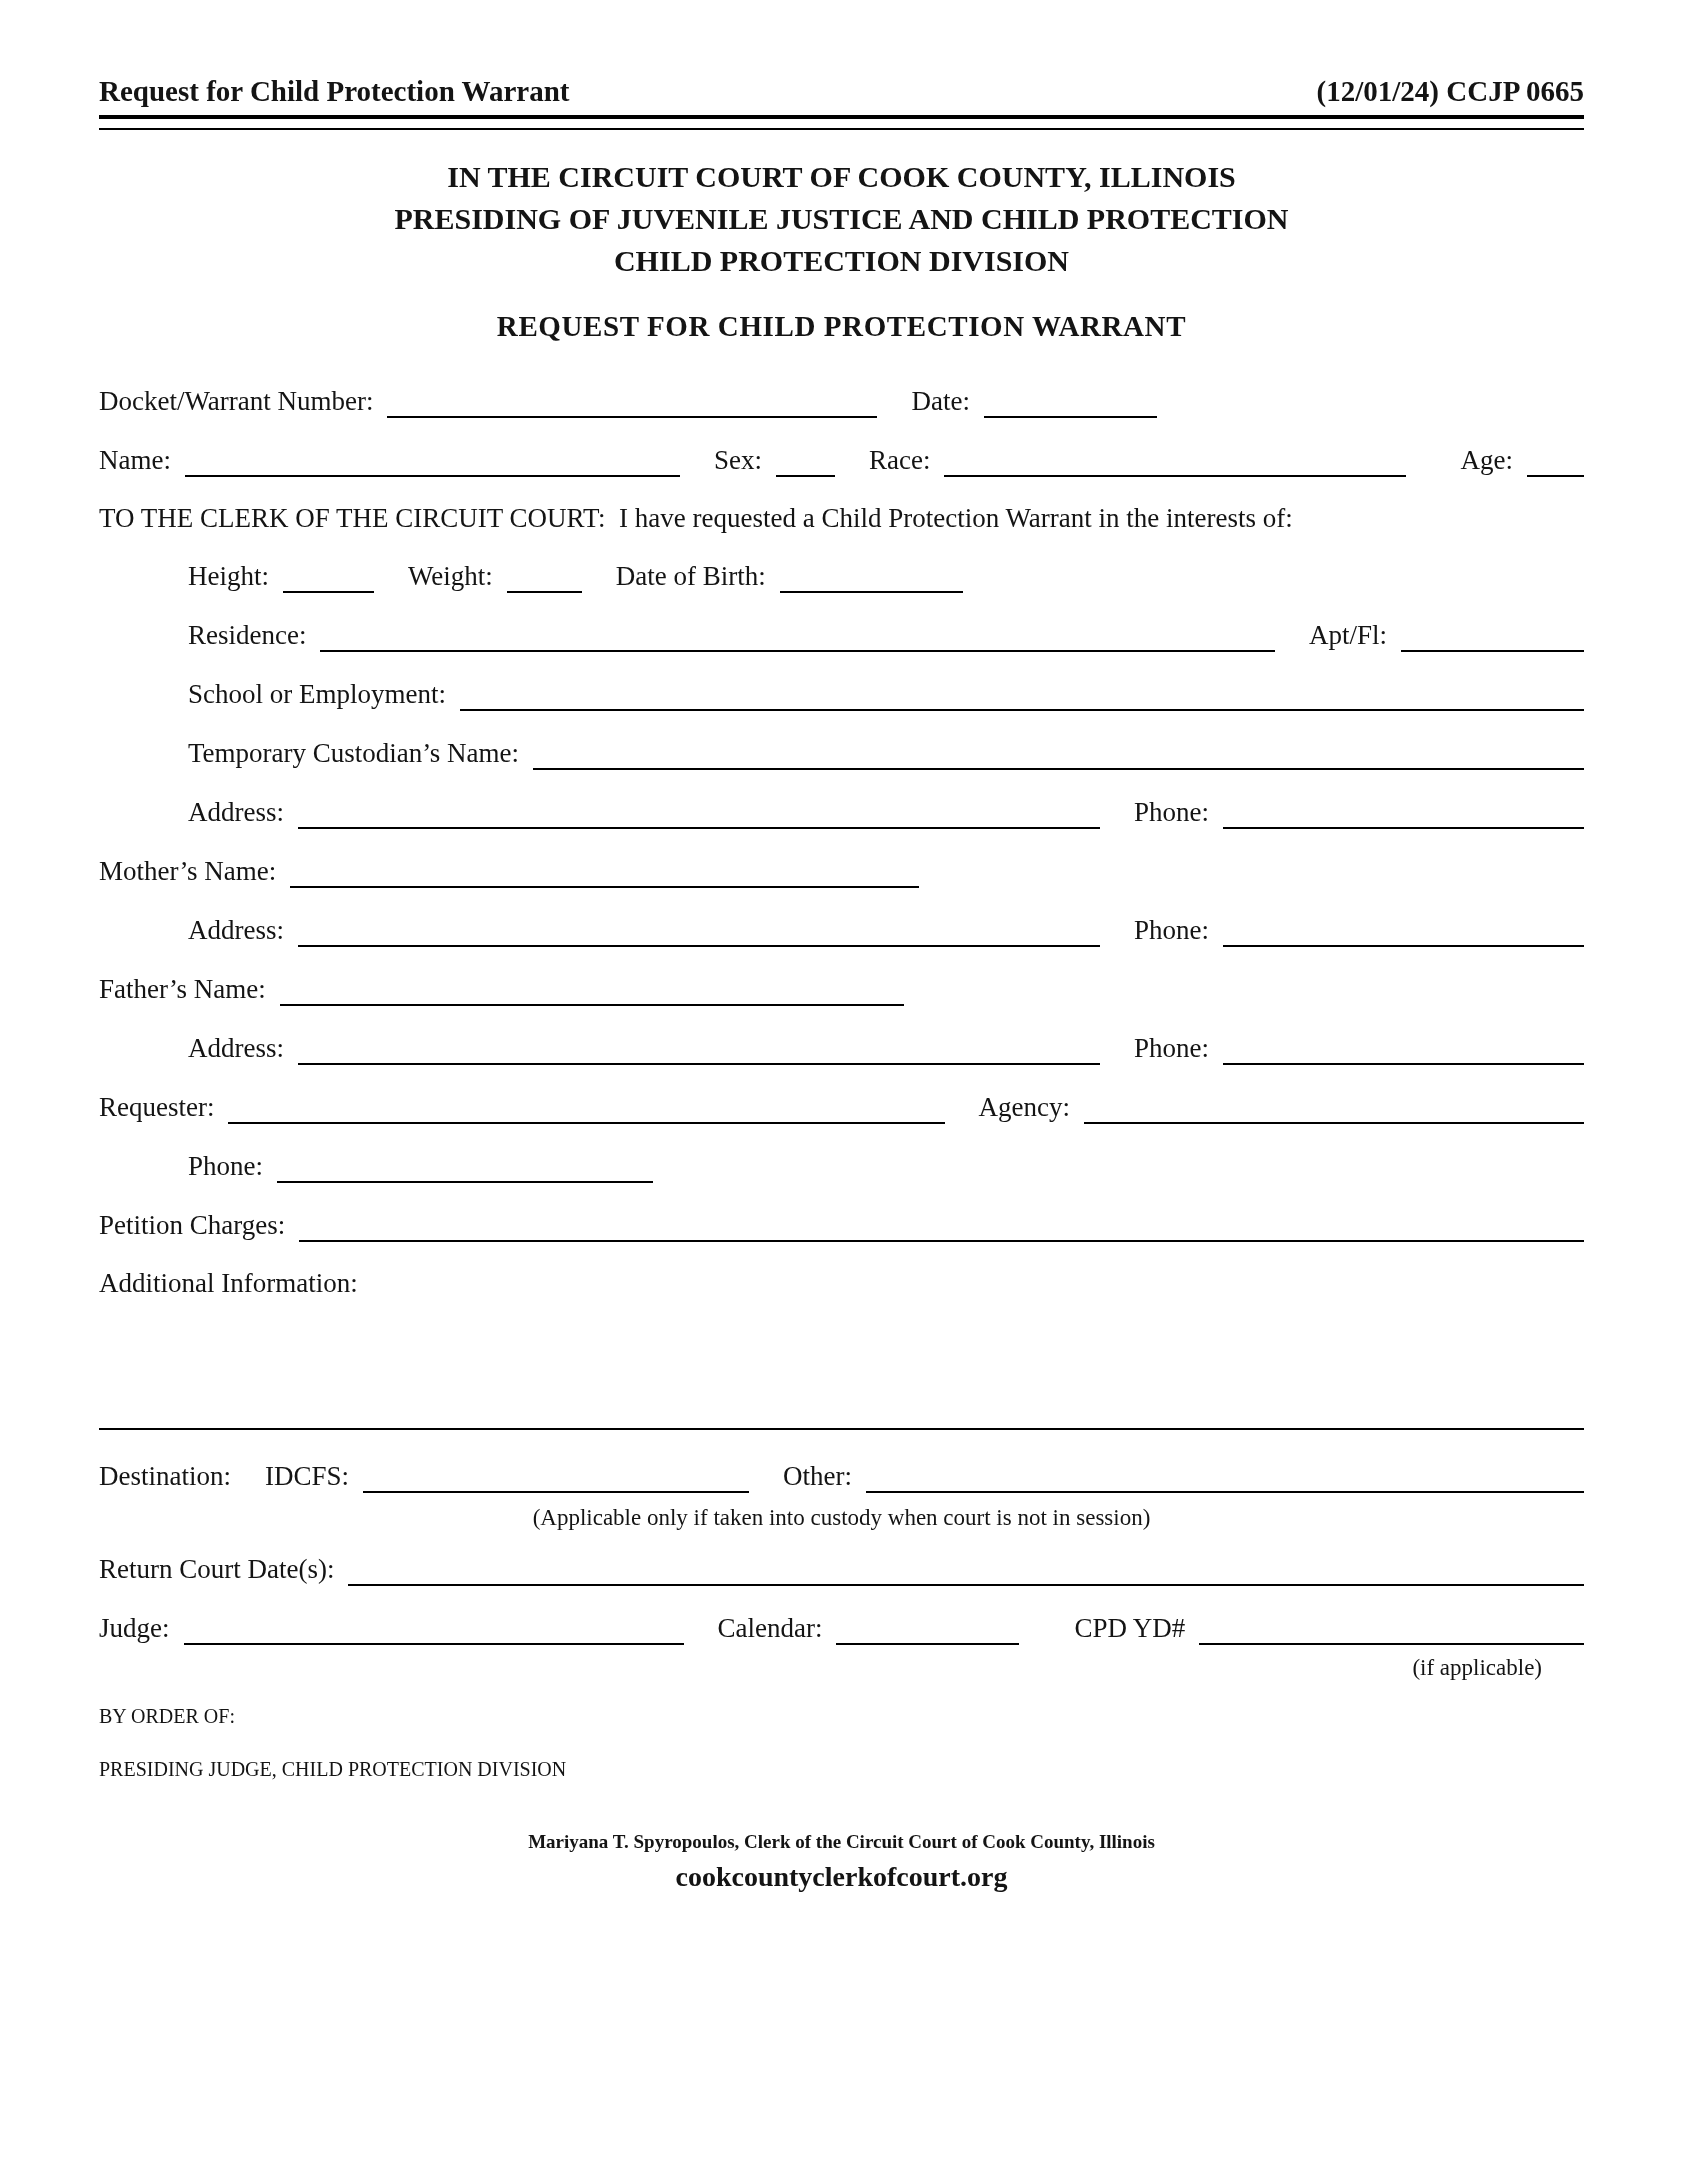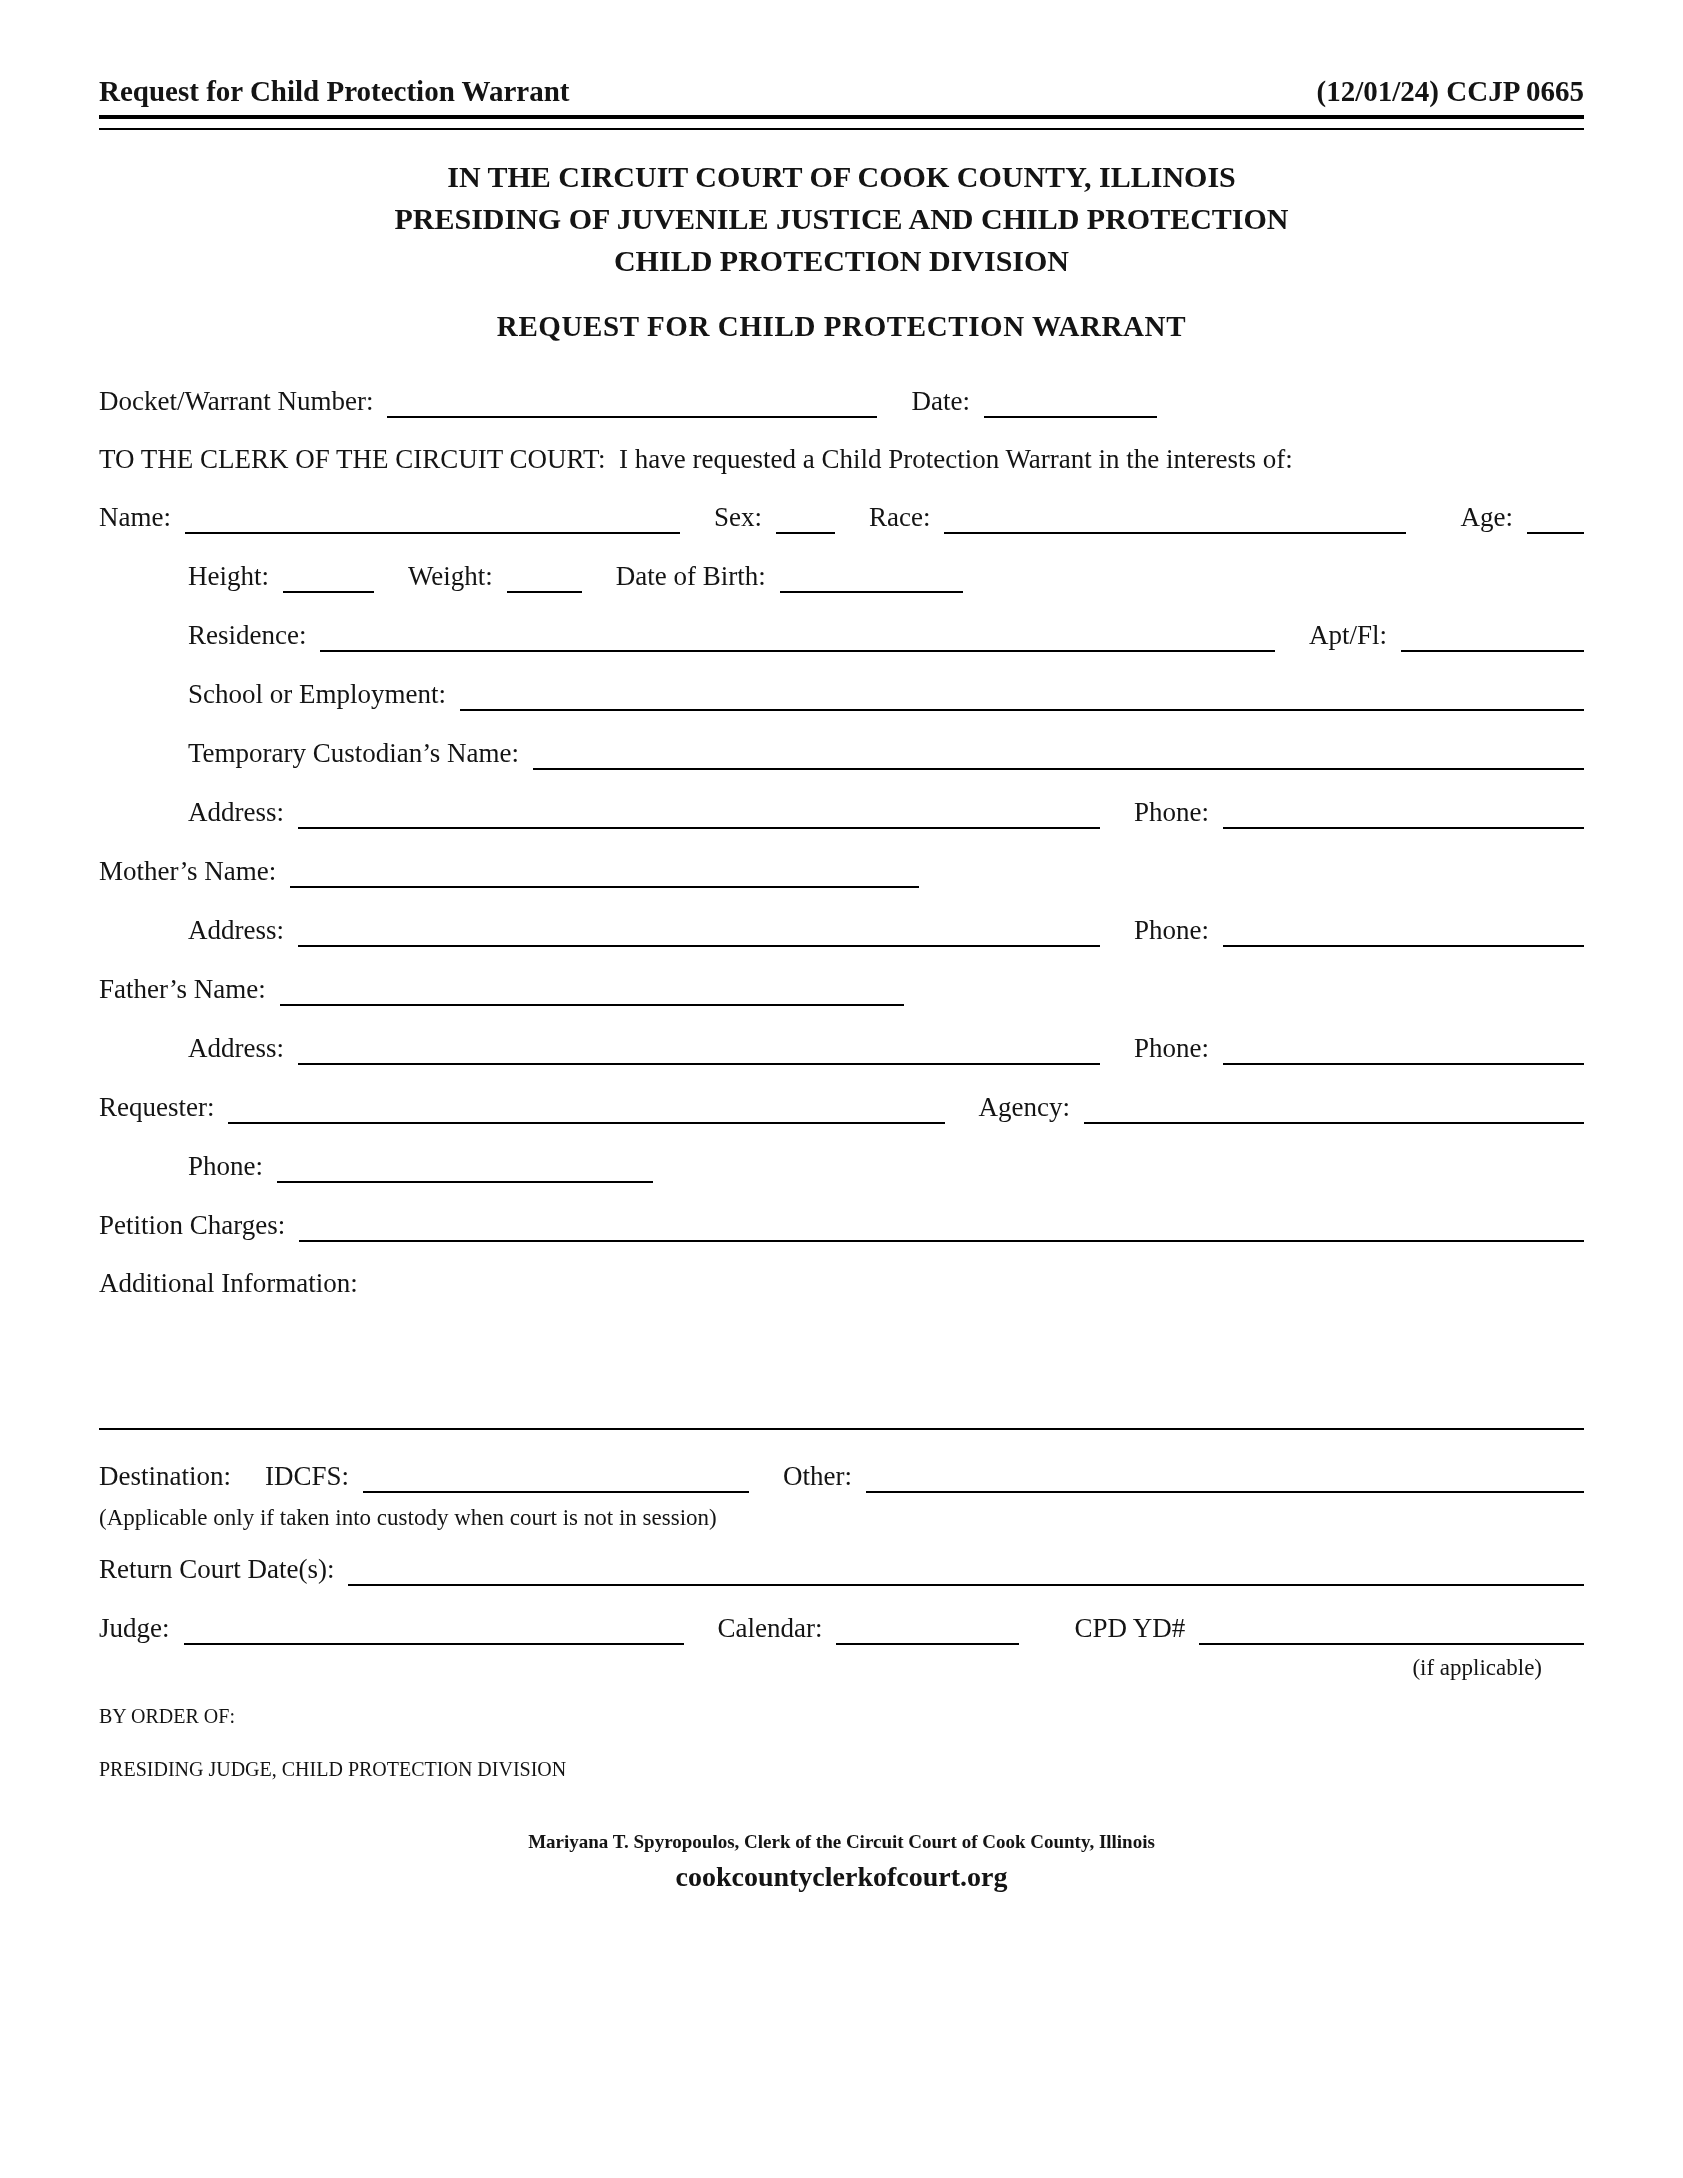--- a/index.html
+++ b/index.html
@@ -32,21 +32,21 @@
   .ind { padding-left: 89px; }
   .fill { border-bottom: 2px solid #000; margin-left: 14px; }
   .fill::after { content: "\00a0"; }
   .grow { flex: 1; }
   .ml { margin-left: 34px; }
   .ml-lg { margin-left: 55px; }
 
   .spacer-additional { height: 99px; }
   .fill-full { border-bottom: 2px solid #000; height: 4px; margin-bottom: 30px; }
 
-  .note-center { font-size: 23px; margin-top: -14px; margin-bottom: 22px; }
+  .note-center { text-align: center; font-size: 23px; margin-top: -14px; margin-bottom: 22px; }
   .note-right { text-align: right; font-size: 23px; padding-right: 42px;
                 margin-top: -16px; margin-bottom: 24px; }
 
   .order-row { margin-bottom: 30px; font-size: 20px; }
 
   
   .footer { margin-top: 50px; text-align: center; }
   .footer-clerk { font-weight: 700; font-size: 19px; }
   .footer-site { font-weight: 700; font-size: 28px; margin-top: 8px; }
   .footer-page { font-size: 20px; margin-top: 8px; }
@@ -72,32 +72,32 @@
   <div class="form">
 
     <div class="frow">
       <span class="lbl">Docket/Warrant Number:</span>
       <span class="fill" style="width:490px"></span>
       <span class="lbl ml">Date:</span>
       <span class="fill" style="width:173px"></span>
     </div>
 
     <div class="frow">
-      <span class="prewrap">TO THE CLERK OF THE CIRCUIT COURT:  I have requested a Child Protection Warrant in the interests of:</span>
-    </div>
-
-    <div class="frow">
       <span class="lbl">Name:</span>
       <span class="fill" style="width:495px"></span>
       <span class="lbl ml">Sex:</span>
       <span class="fill" style="width:59px"></span>
       <span class="lbl ml">Race:</span>
       <span class="fill grow"></span>
       <span class="lbl ml-lg">Age:</span>
       <span class="fill" style="width:57px"></span>
+    </div>
+
+    <div class="frow">
+      <span class="prewrap">TO THE CLERK OF THE CIRCUIT COURT:  I have requested a Child Protection Warrant in the interests of:</span>
     </div>
 
     <div class="frow ind">
       <span class="lbl">Height:</span>
       <span class="fill" style="width:91px"></span>
       <span class="lbl ml">Weight:</span>
       <span class="fill" style="width:75px"></span>
       <span class="lbl ml">Date of Birth:</span>
       <span class="fill" style="width:183px"></span>
     </div>

